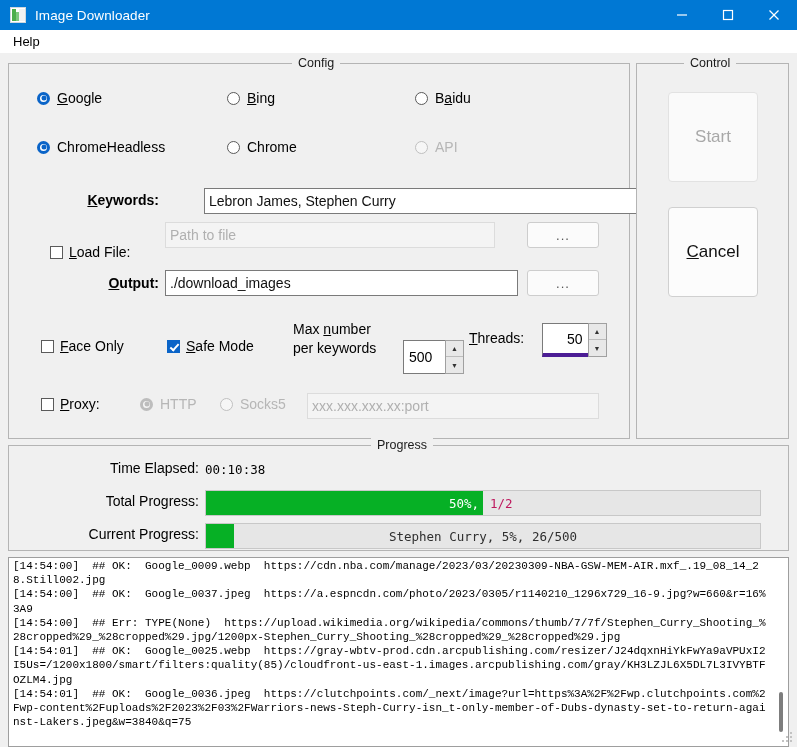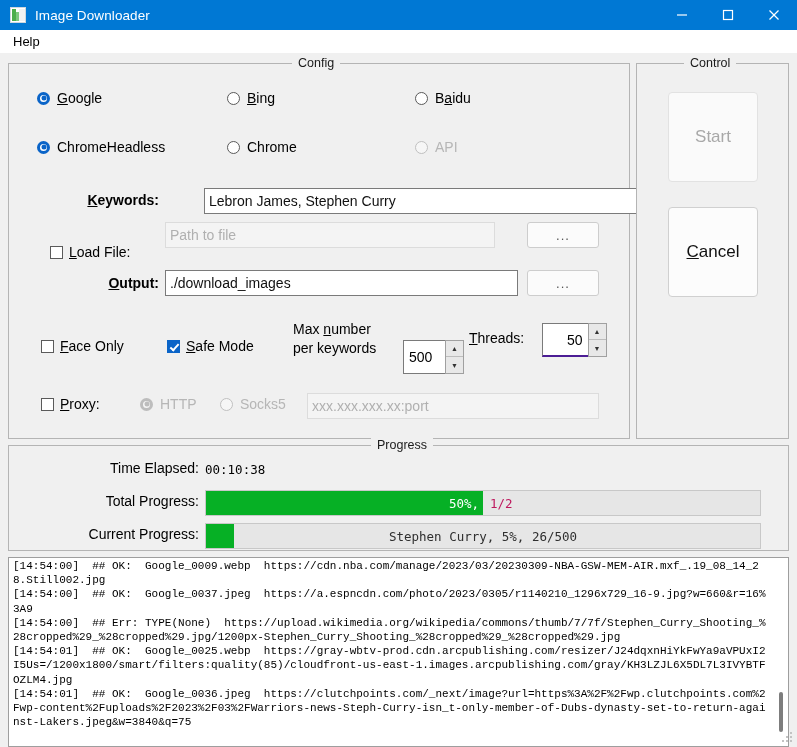--- a/index.html
+++ b/index.html
@@ -190,21 +190,21 @@
   }
   .spin .val {
     border: 1px solid #7a7a7a;
     border-right: none;
     background: #fff;
     min-width: 42px;
     display: flex; align-items: center;
     padding: 0 5px;
     font-size: 14px;
   }
-  .spin.focus .val { border-bottom: 2px solid #4c1d95; padding-left: 24px; }
+  .spin.focus .val { border-bottom: 4px solid #4c1d95; padding-left: 24px; }
   .spin .arrows {
     width: 19px;
     display: flex;
     flex-direction: column;
     border: 1px solid #a0a0a0;
     background: #e8e8e8;
   }
   .spin .arrows span {
     flex: 1 1 50%;
     display: flex; align-items: center; justify-content: center;

